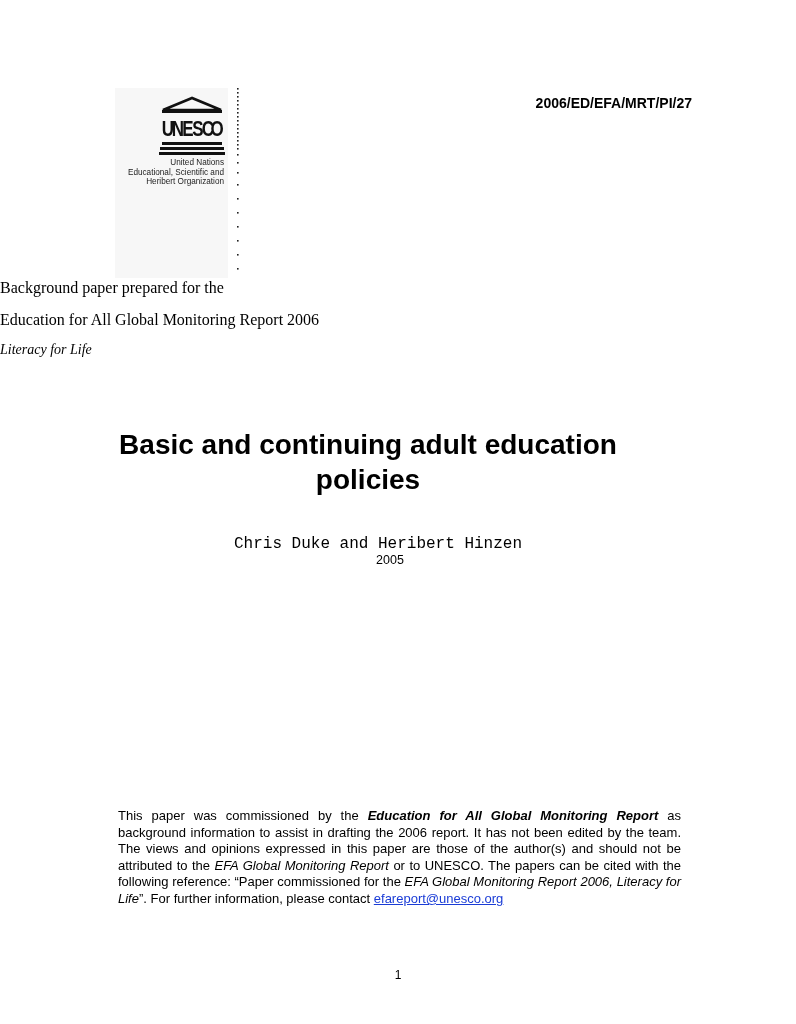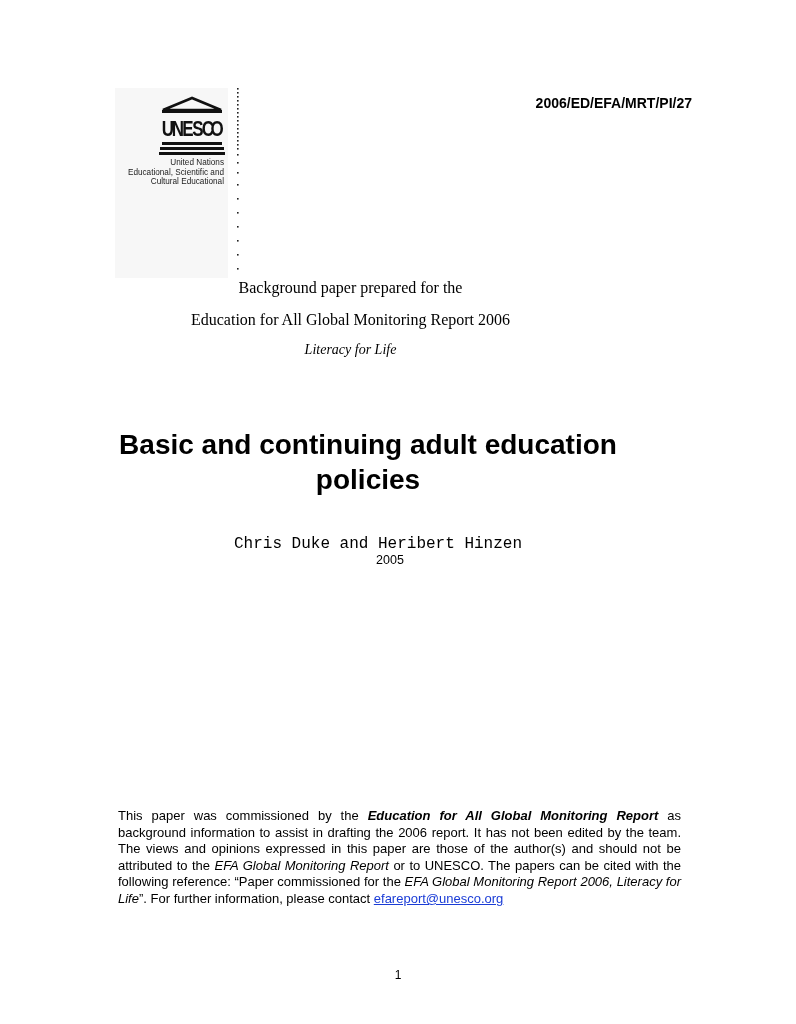--- a/index.html
+++ b/index.html
@@ -50,23 +50,23 @@
     .doc-code {
       position: absolute;
       right: 104px;
       top: 95px;
       font-family: "Liberation Sans", sans-serif;
       font-weight: bold;
       font-size: 14px;
     }
     .center-line {
       position: absolute;
-      left: 13px;
+      left: 0;
       width: 675px;
-      text-align: center;
+      text-align: left;
       font-family: "Liberation Serif", serif;
       font-size: 16px;
     }
     .bg-line1 { top: 279px; }
     .bg-line2 { top: 311px; }
     .bg-line3 { top: 342px; font-style: italic; font-size: 14px; }
     .main-title {
       position: absolute;
       left: 0;
       top: 427px;
@@ -138,21 +138,21 @@
       <text x="58" y="40" transform="scale(1,1.35)" transform-origin="58 40">O</text>
     </g>
 
     <rect x="3" y="46" width="60" height="3" fill="#111"></rect>
     <rect x="1" y="51" width="64" height="3" fill="#111"></rect>
     <rect x="0" y="56" width="66" height="3" fill="#111"></rect>
   </svg>
   <div class="unesco-subtitle">
     <div>United Nations</div>
     <div>Educational, Scientific and</div>
-    <div>Cultural Educational</div>
+    <div>Heribert Organization</div>
   </div>
 </div>
 
 <svg class="dotted-rule" viewBox="0 0 4 190">
   <g fill="#222">
     <rect x="1" y="0" width="1.6" height="1.6"></rect>
       <rect x="1" y="4" width="1.6" height="1.6"></rect>
     <rect x="1" y="8" width="1.6" height="1.6"></rect>
       <rect x="1" y="12" width="1.6" height="1.6"></rect>
     <rect x="1" y="16" width="1.6" height="1.6"></rect>

